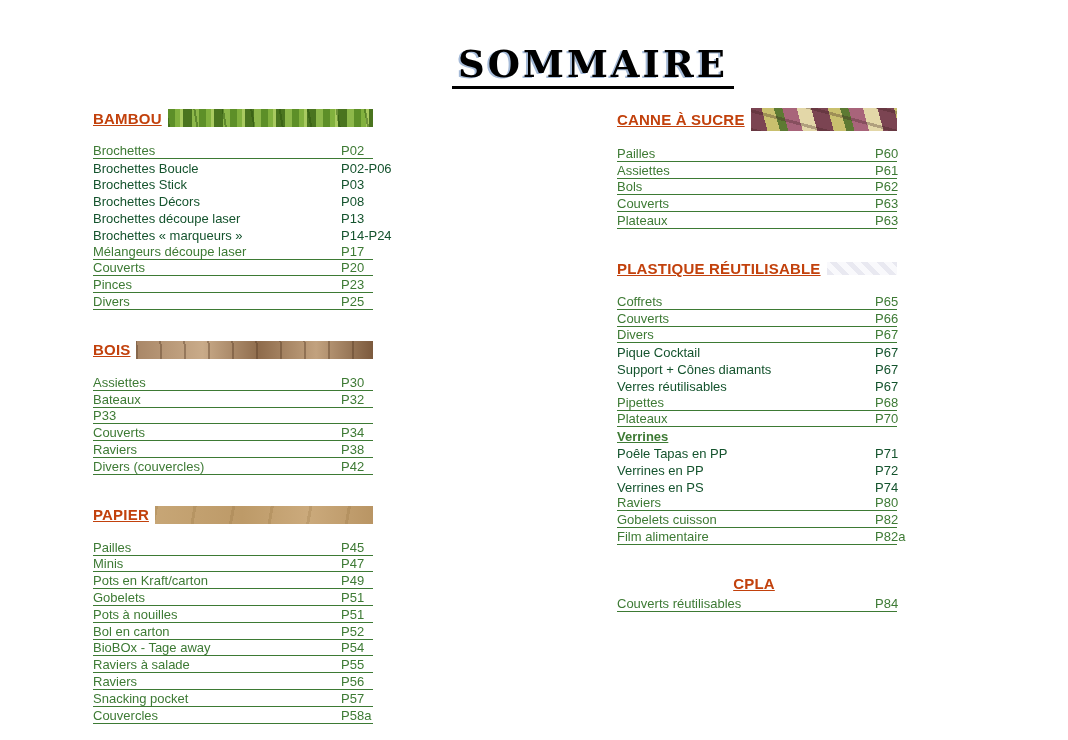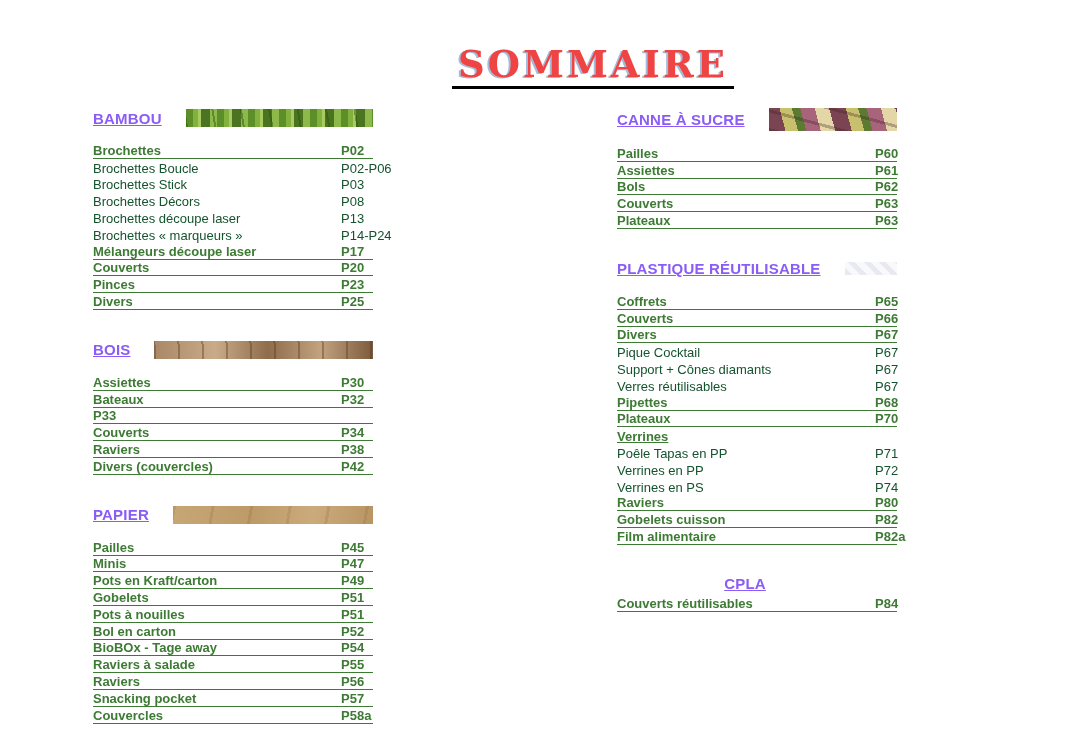--- a/index.html
+++ b/index.html
@@ -4,35 +4,35 @@
 <style>
   html,body{margin:0;padding:0;background:#ffffff;}
   body{
     width:1068px;height:740px;position:relative;overflow:hidden;
     font-family:"Liberation Sans", sans-serif;color:#1b1b1b;
   }
   
   .title{
     position:absolute;left:452px;top:46px;
     font-family:"DejaVu Serif", serif;font-weight:bold;font-size:37px;
-    letter-spacing:3px;color:#ef4444;
+    letter-spacing:3px;color:#000000;
     text-shadow:-2px 1px 0 var(--title-shadow,#a6bbd8);
     border-bottom:3px solid #000;padding:0 6px 3px 6px;line-height:1.0;
   }
   
   .col{position:absolute;top:108px;}
   .col-left{left:93px;width:280px;}
   .col-right{left:617px;width:280px;}
   
   .section{margin-top:30px;}
   .section:first-child{margin-top:0;}
   .section-header{display:flex;align-items:center;margin-bottom:14px;min-height:20px;}
   .section-heading{
-    font-weight:bold;font-size:15px;color:#8b5cf6;text-decoration:underline;
-    white-space:nowrap;padding-right:24px;letter-spacing:.2px;
+    font-weight:bold;font-size:15px;color:#c2410c;text-decoration:underline;
+    white-space:nowrap;padding-right:6px;letter-spacing:.2px;
   }
   .section-img{flex:1;height:18px;}
   
   .img-bamboo-texture{
     background:
       repeating-linear-gradient(80deg, rgba(40,80,10,.45) 0 2px, rgba(255,255,255,0) 2px 28px),
       repeating-linear-gradient(90deg,#5d8f28 0 7px,#82b13e 7px 12px,#a9ca60 12px 15px,#4a741f 15px 24px,#8db84a 24px 31px);
   }
   .img-wood-texture{
     background:
@@ -62,21 +62,21 @@
   }
   
   .row{
     display:flex;align-items:flex-end;height:16.8px;box-sizing:border-box;
     font-size:13px;line-height:14px;
   }
   .row .label{white-space:nowrap;overflow:visible;}
   .col-left .row .label{width:248px;flex:0 0 auto;}
   .col-right .row .label{width:258px;flex:0 0 auto;}
   .row .page{white-space:nowrap;}
-  .row.link{color:var(--link,#3d7a34);font-weight:bold;border-bottom:1px solid var(--link,#3d7a34);}
+  .row.link{color:var(--link,#3d7a34);font-weight:normal;border-bottom:1px solid var(--link,#3d7a34);}
   .row.link-short{color:var(--link,#3d7a34);font-weight:bold;align-items:flex-end;}
   .row.link-short .label{text-decoration:underline;}
   .row.plain{color:#14532d;font-weight:normal;}
   
   .sec-1-2{margin-top:30px;}          
   .sec-1-2 .section-header{margin-bottom:0;flex-direction:column;}
 </style>
 </head>
 <body style="--link: #3d7a34; --title-shadow: #a6bbd8;">
 

